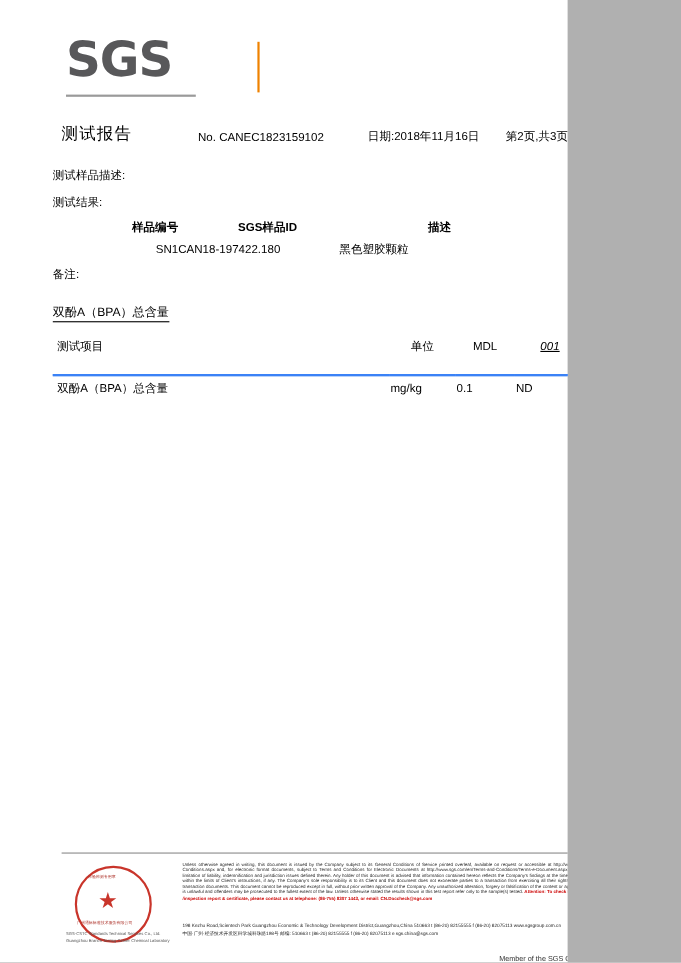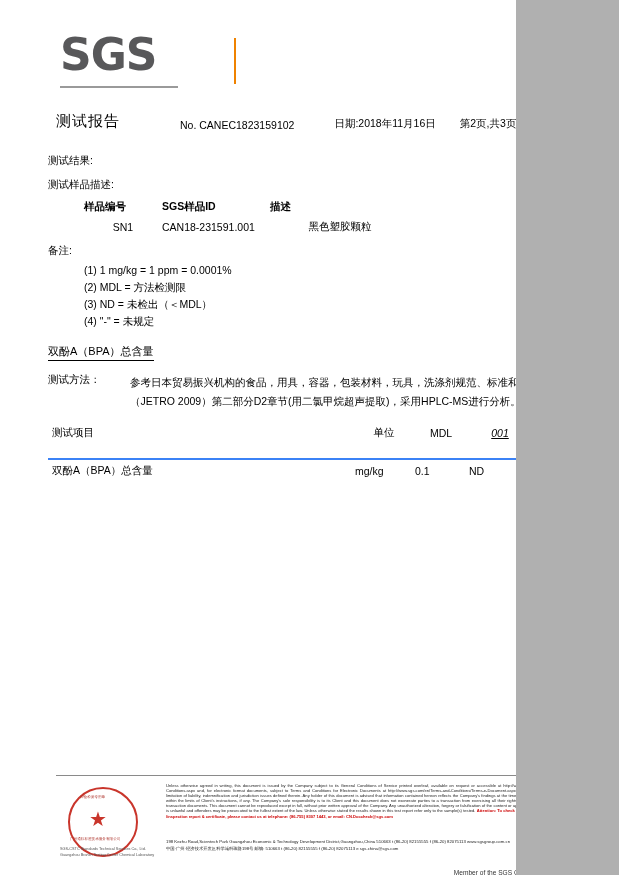--- a/index.html
+++ b/index.html
@@ -95,30 +95,30 @@
     margin-top: 8px;
     margin-bottom: 8px;
   }
   
   .sample-table {
     margin: 6px 0 6px 36px;
     border-collapse: collapse;
     font-size: 10.5px;
   }
   .sample-table th {
-    text-align: left;
+    text-align: right;
     font-weight: bold;
     padding: 0 0 6px 0;
     white-space: nowrap;
   }
   .sample-table td {
     padding: 0 0 2px 0;
     white-space: nowrap;
   }
-  .col-a { width: 78px; text-align: center; }
+  .col-a { width: 78px; text-align: right; }
   .col-b { width: 108px; text-align: left; }
   .col-c { width: 140px; text-align: center; }
   
   .notes {
     margin: 4px 0 0 36px;
   }
   .notes div {
     line-height: 17px;
   }
   
@@ -274,55 +274,45 @@
 
   <div class="title-row">
     <span class="doc-title">测试报告</span>
     <span class="doc-no">No. CANEC1823159102</span>
     <span class="doc-date">日期:2018年11月16日</span>
     <span class="doc-page">第2页,共3页</span>
   </div>
 
   <div class="body">
 
+    <div class="line sect-label">测试样品描述:</div>
+
     <div class="line sect-label">测试结果:</div>
-
-    <div class="line sect-label">测试样品描述:</div>
 
     <table class="sample-table">
       <thead>
         <tr>
           <th class="col-a">样品编号</th>
           <th class="col-b">SGS样品ID</th>
           <th class="col-c">描述</th>
         </tr>
       </thead>
       <tbody>
         <tr>
           <td class="col-a">SN1</td>
-          <td class="col-b">CAN18-231591.001</td>
+          <td class="col-b">CAN18-197422.180</td>
           <td class="col-c">黑色塑胶颗粒</td>
         </tr>
       </tbody>
     </table>
 
     <div class="line" style="">备注:</div>
-    <div class="notes">
-      <div>(1) 1 mg/kg = 1 ppm = 0.0001%</div>
-      <div>(2) MDL = 方法检测限</div>
-      <div>(3) ND = 未检出（＜MDL）</div>
-      <div>(4) "-" = 未规定</div>
-    </div>
 
     <div class="sect-head">双酚A（BPA）总含量</div>
 
-    <div class="method-block">
-      <div class="method-label">测试方法：</div>
-      <div class="method-text">参考日本贸易振兴机构的食品，用具，容器，包装材料，玩具，洗涤剂规范、标准和检测方法（JETRO 2009）第二部分D2章节(用二氯甲烷超声提取)，采用HPLC-MS进行分析。</div>
-    </div>
 
     <table class="result-table">
       <thead>
         <tr>
           <th class="left">测试项目</th>
           <th class="w-unit">单位</th>
           <th class="w-mdl">MDL</th>
           <th class="w-001 col-001">001</th>
         </tr>
       </thead>

